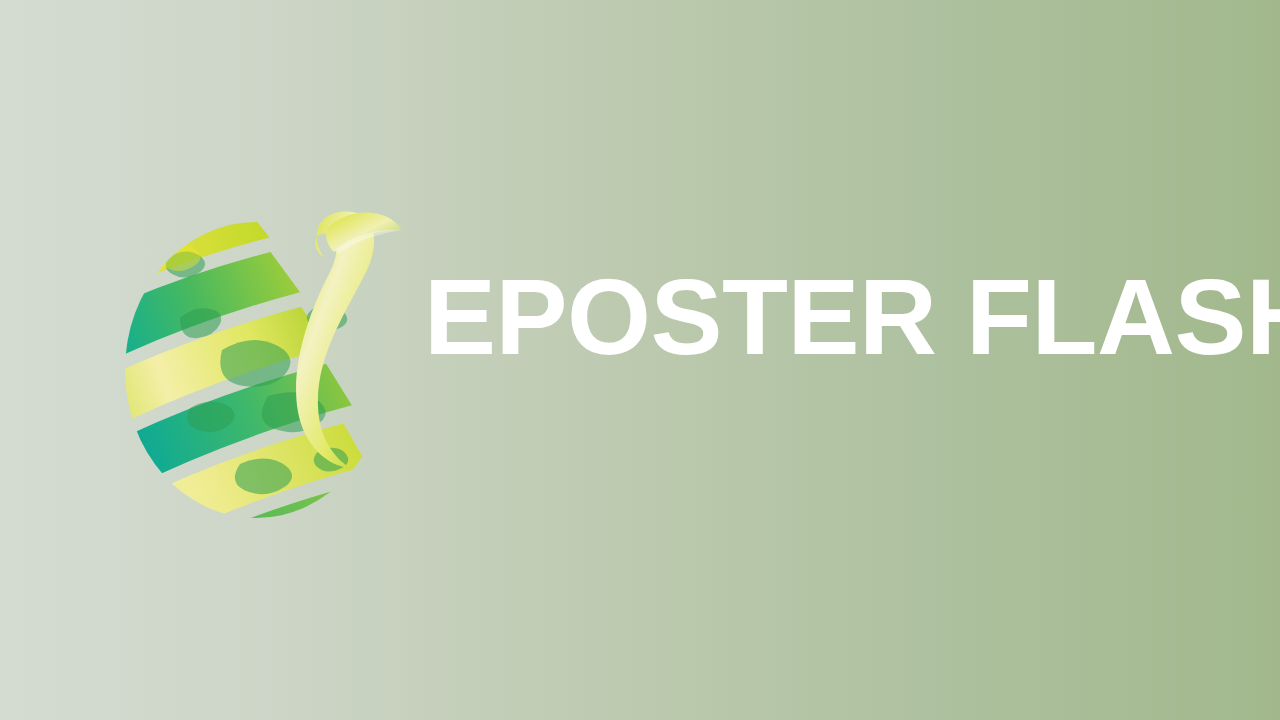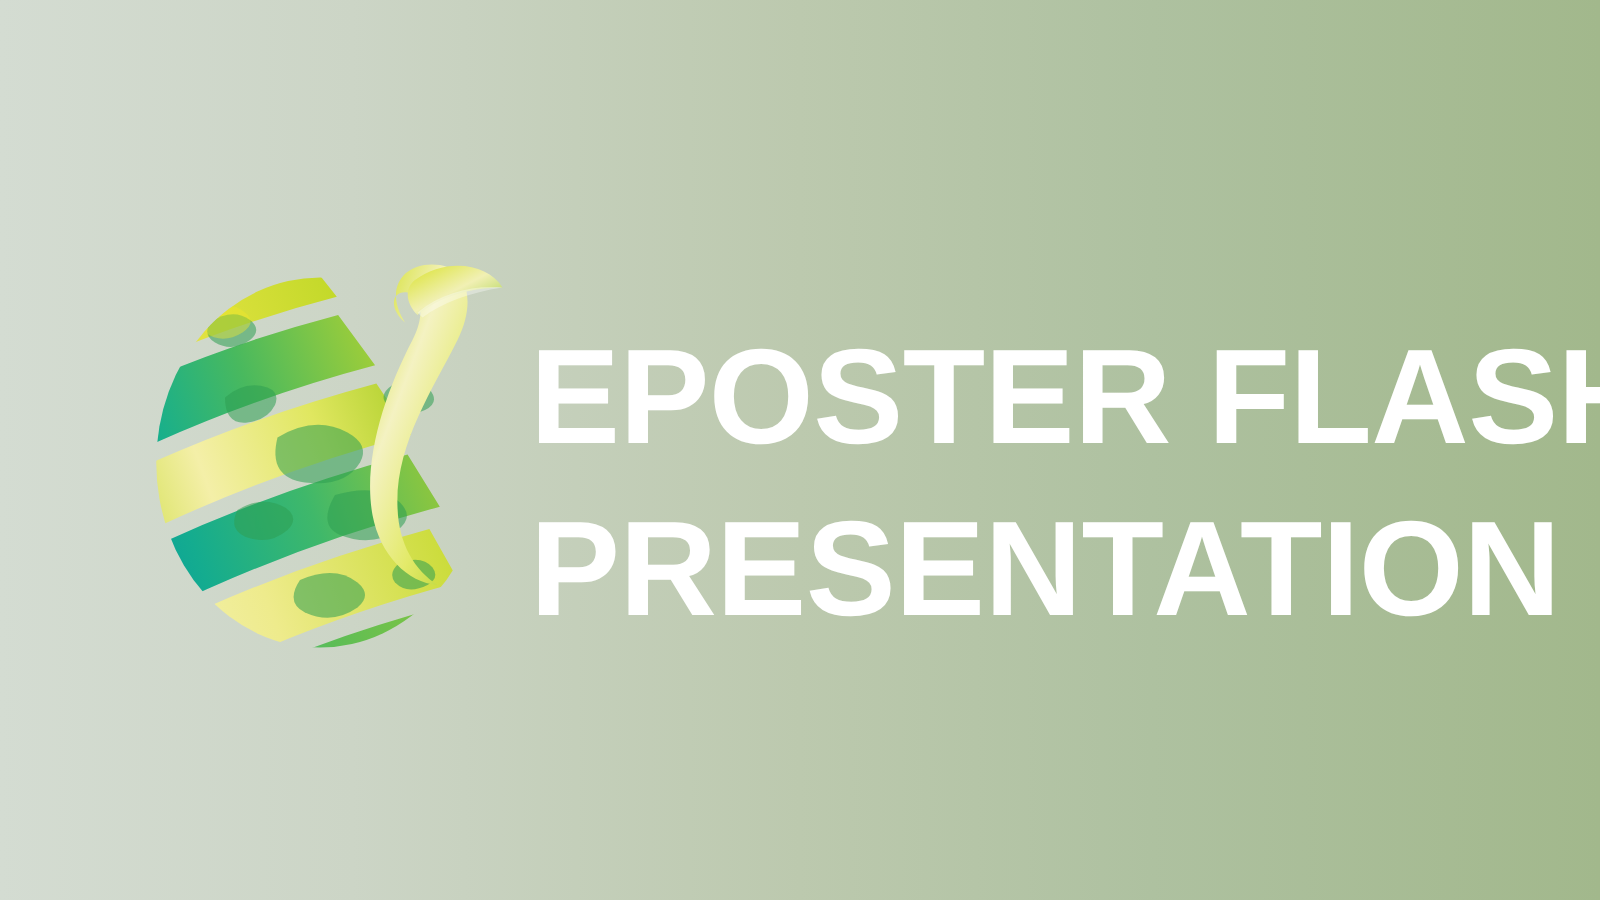--- a/index.html
+++ b/index.html
@@ -183,16 +183,15 @@
                C 258 30, 232 38, 216 52
                C 206 42, 206 30, 214 24 Z" fill="url(#gLeaf)"></path>
       <path d="M216 50
                C 236 34, 260 28, 284 30
                C 258 34, 236 42, 220 54 Z" fill="#ffffff" opacity="0.35"></path>
     </svg>
   </div>
 
   <div class="title-block">
     <span class="title-line">EPOSTER FLASH</span>
-    <span class="title-line">PRESENTATION</span>
   </div>
 
 </div>
 
 </body></html>

